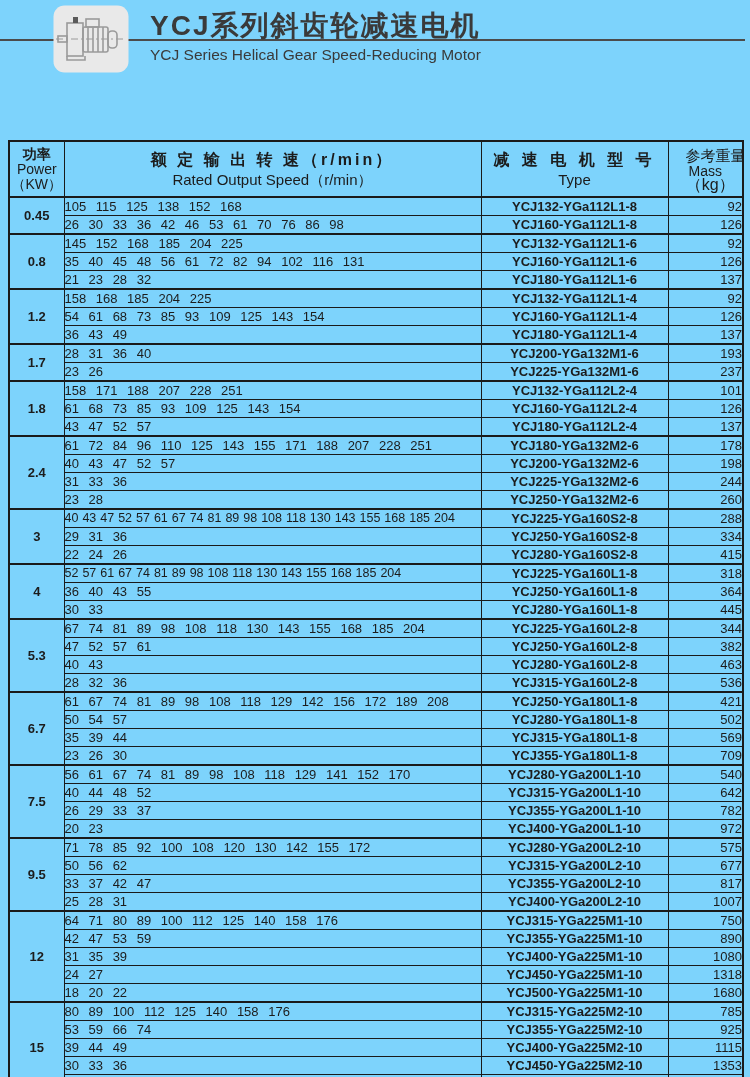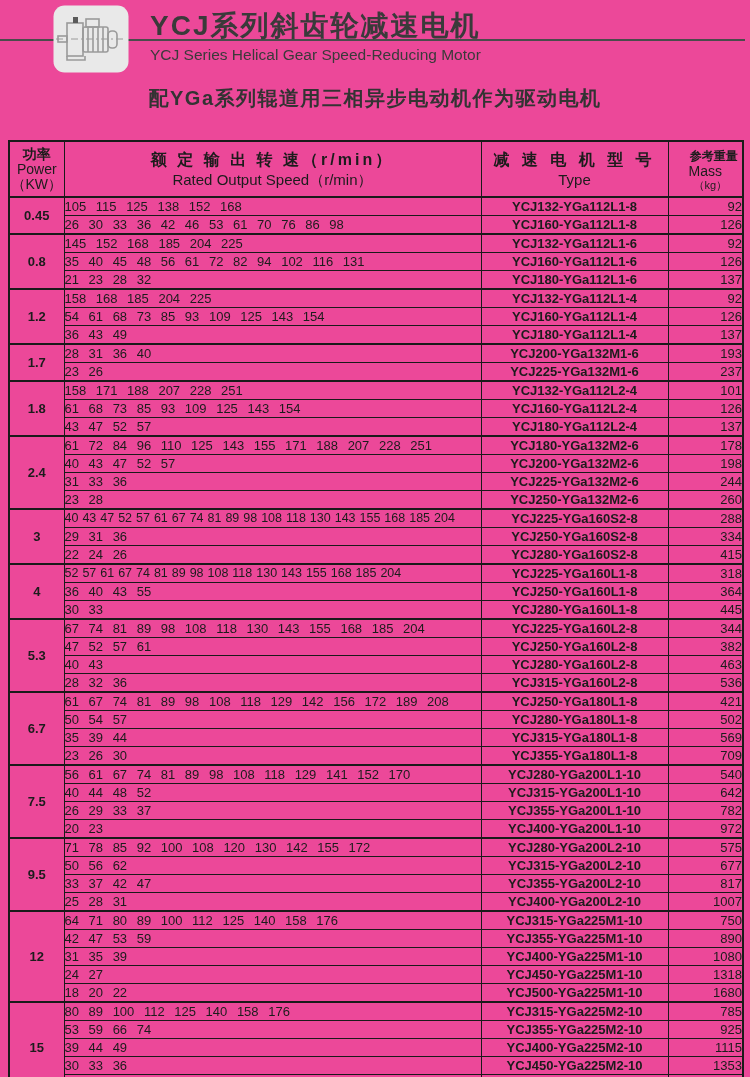--- a/index.html
+++ b/index.html
@@ -1,21 +1,21 @@
 <!DOCTYPE html>
 <html><head>
 <meta charset="utf-8">
 <style>
   * { margin: 0; padding: 0; box-sizing: border-box; }
   html, body { background: #ffffff; }
   .page {
     position: relative;
     width: 750px;
     height: 1077px;
-    background: #ec4899;
+    background: #7dd3fc;
     font-family: "Liberation Sans", sans-serif;
     color: #2d2d2d;
     overflow: hidden;
   }
   .top-rule {
     position: absolute;
     top: 39px; left: 0;
     width: 745px; height: 2px;
     background: #4b4b4b;
     z-index: 0;
@@ -80,23 +80,23 @@
     text-align: center;
     border-bottom: 2px solid #1a1a1a;
     font-weight: normal;
   }
   .th-power .zh { font-size: 14px; font-weight: bold; line-height: 16px; }
   .th-power .en { font-size: 14px; line-height: 15px; }
   .th-speed .zh { font-size: 16px; font-weight: bold; letter-spacing: 3px; line-height: 22px; }
   .th-speed .en { font-size: 15px; line-height: 18px; }
   .th-type .zh  { font-size: 16px; font-weight: bold; letter-spacing: 4px; line-height: 22px; }
   .th-type .en  { font-size: 15px; line-height: 18px; }
-  .th-mass .zh  { font-size: 12px; font-weight: bold; line-height: 16px; padding-left: 17px; }
+  .th-mass .zh  { font-size: 15px; font-weight: normal; line-height: 16px; padding-left: 17px; }
   .th-mass .en  { font-size: 14px; line-height: 15px; text-align: center; }
-  .th-mass .unit{ font-size: 11px; line-height: 12px; margin-left: 10px; }
+  .th-mass .unit{ font-size: 16px; line-height: 12px; margin-left: 10px; }
   table.spec tbody td {
     height: 17.84px;
     line-height: 17px;
     font-size: 13px;
     padding: 0;
   }
   td.power-cell {
     text-align: center;
     font-weight: bold;
     font-size: 14px;
@@ -156,21 +156,20 @@
         <rect x="20" y="12" width="5" height="6" fill="#5a5a5a"></rect>
 
         <line x1="3" y1="34" x2="73" y2="34" stroke="#9a9a9a" stroke-width="1" stroke-dasharray="7,3,2,3"></line>
       </svg>
     </span>
   </div>
 
   <div class="page-title">YCJ系列斜齿轮减速电机</div>
   <div class="page-subtitle">YCJ  Series Helical Gear Speed-Reducing Motor</div>
 
-  <div class="heading-zh">配YGa系列辊道用三相异步电动机作为驱动电机</div>
 
   <table class="spec">
     <colgroup>
       <col style="width:55px">
       <col style="width:417px">
       <col style="width:187px">
       <col style="width:75px">
     </colgroup>
     <thead>
       <tr>

